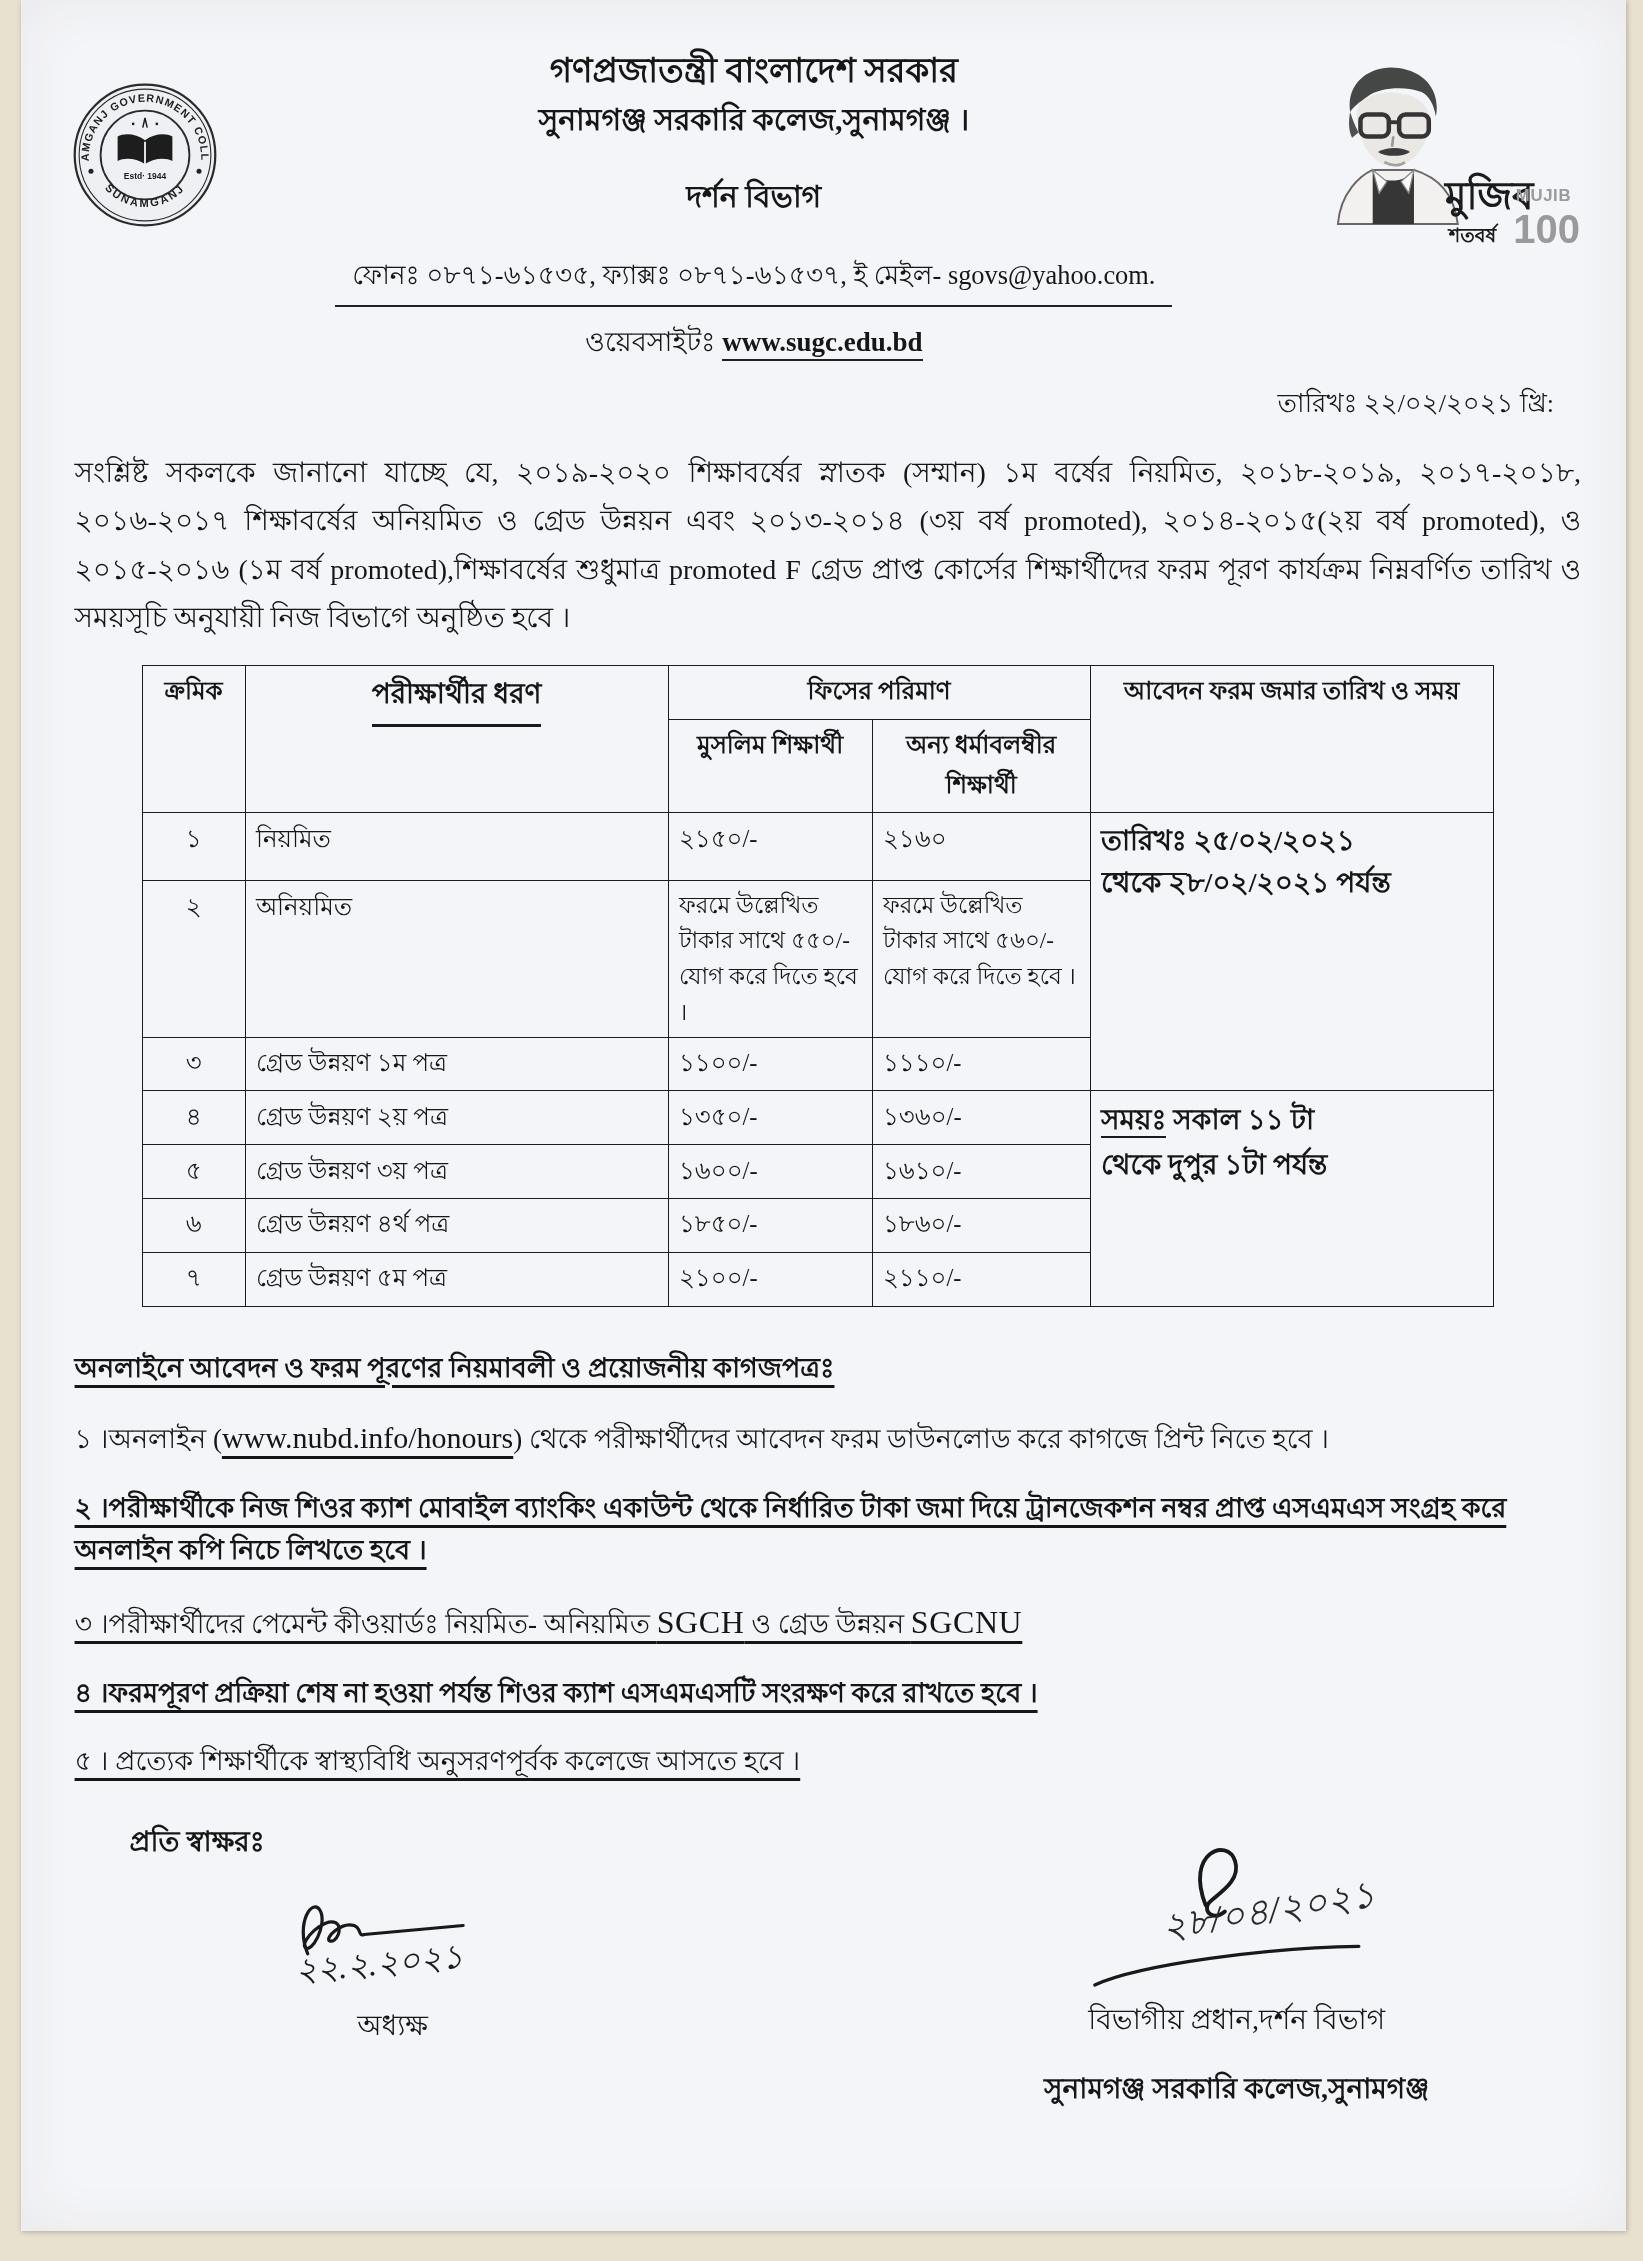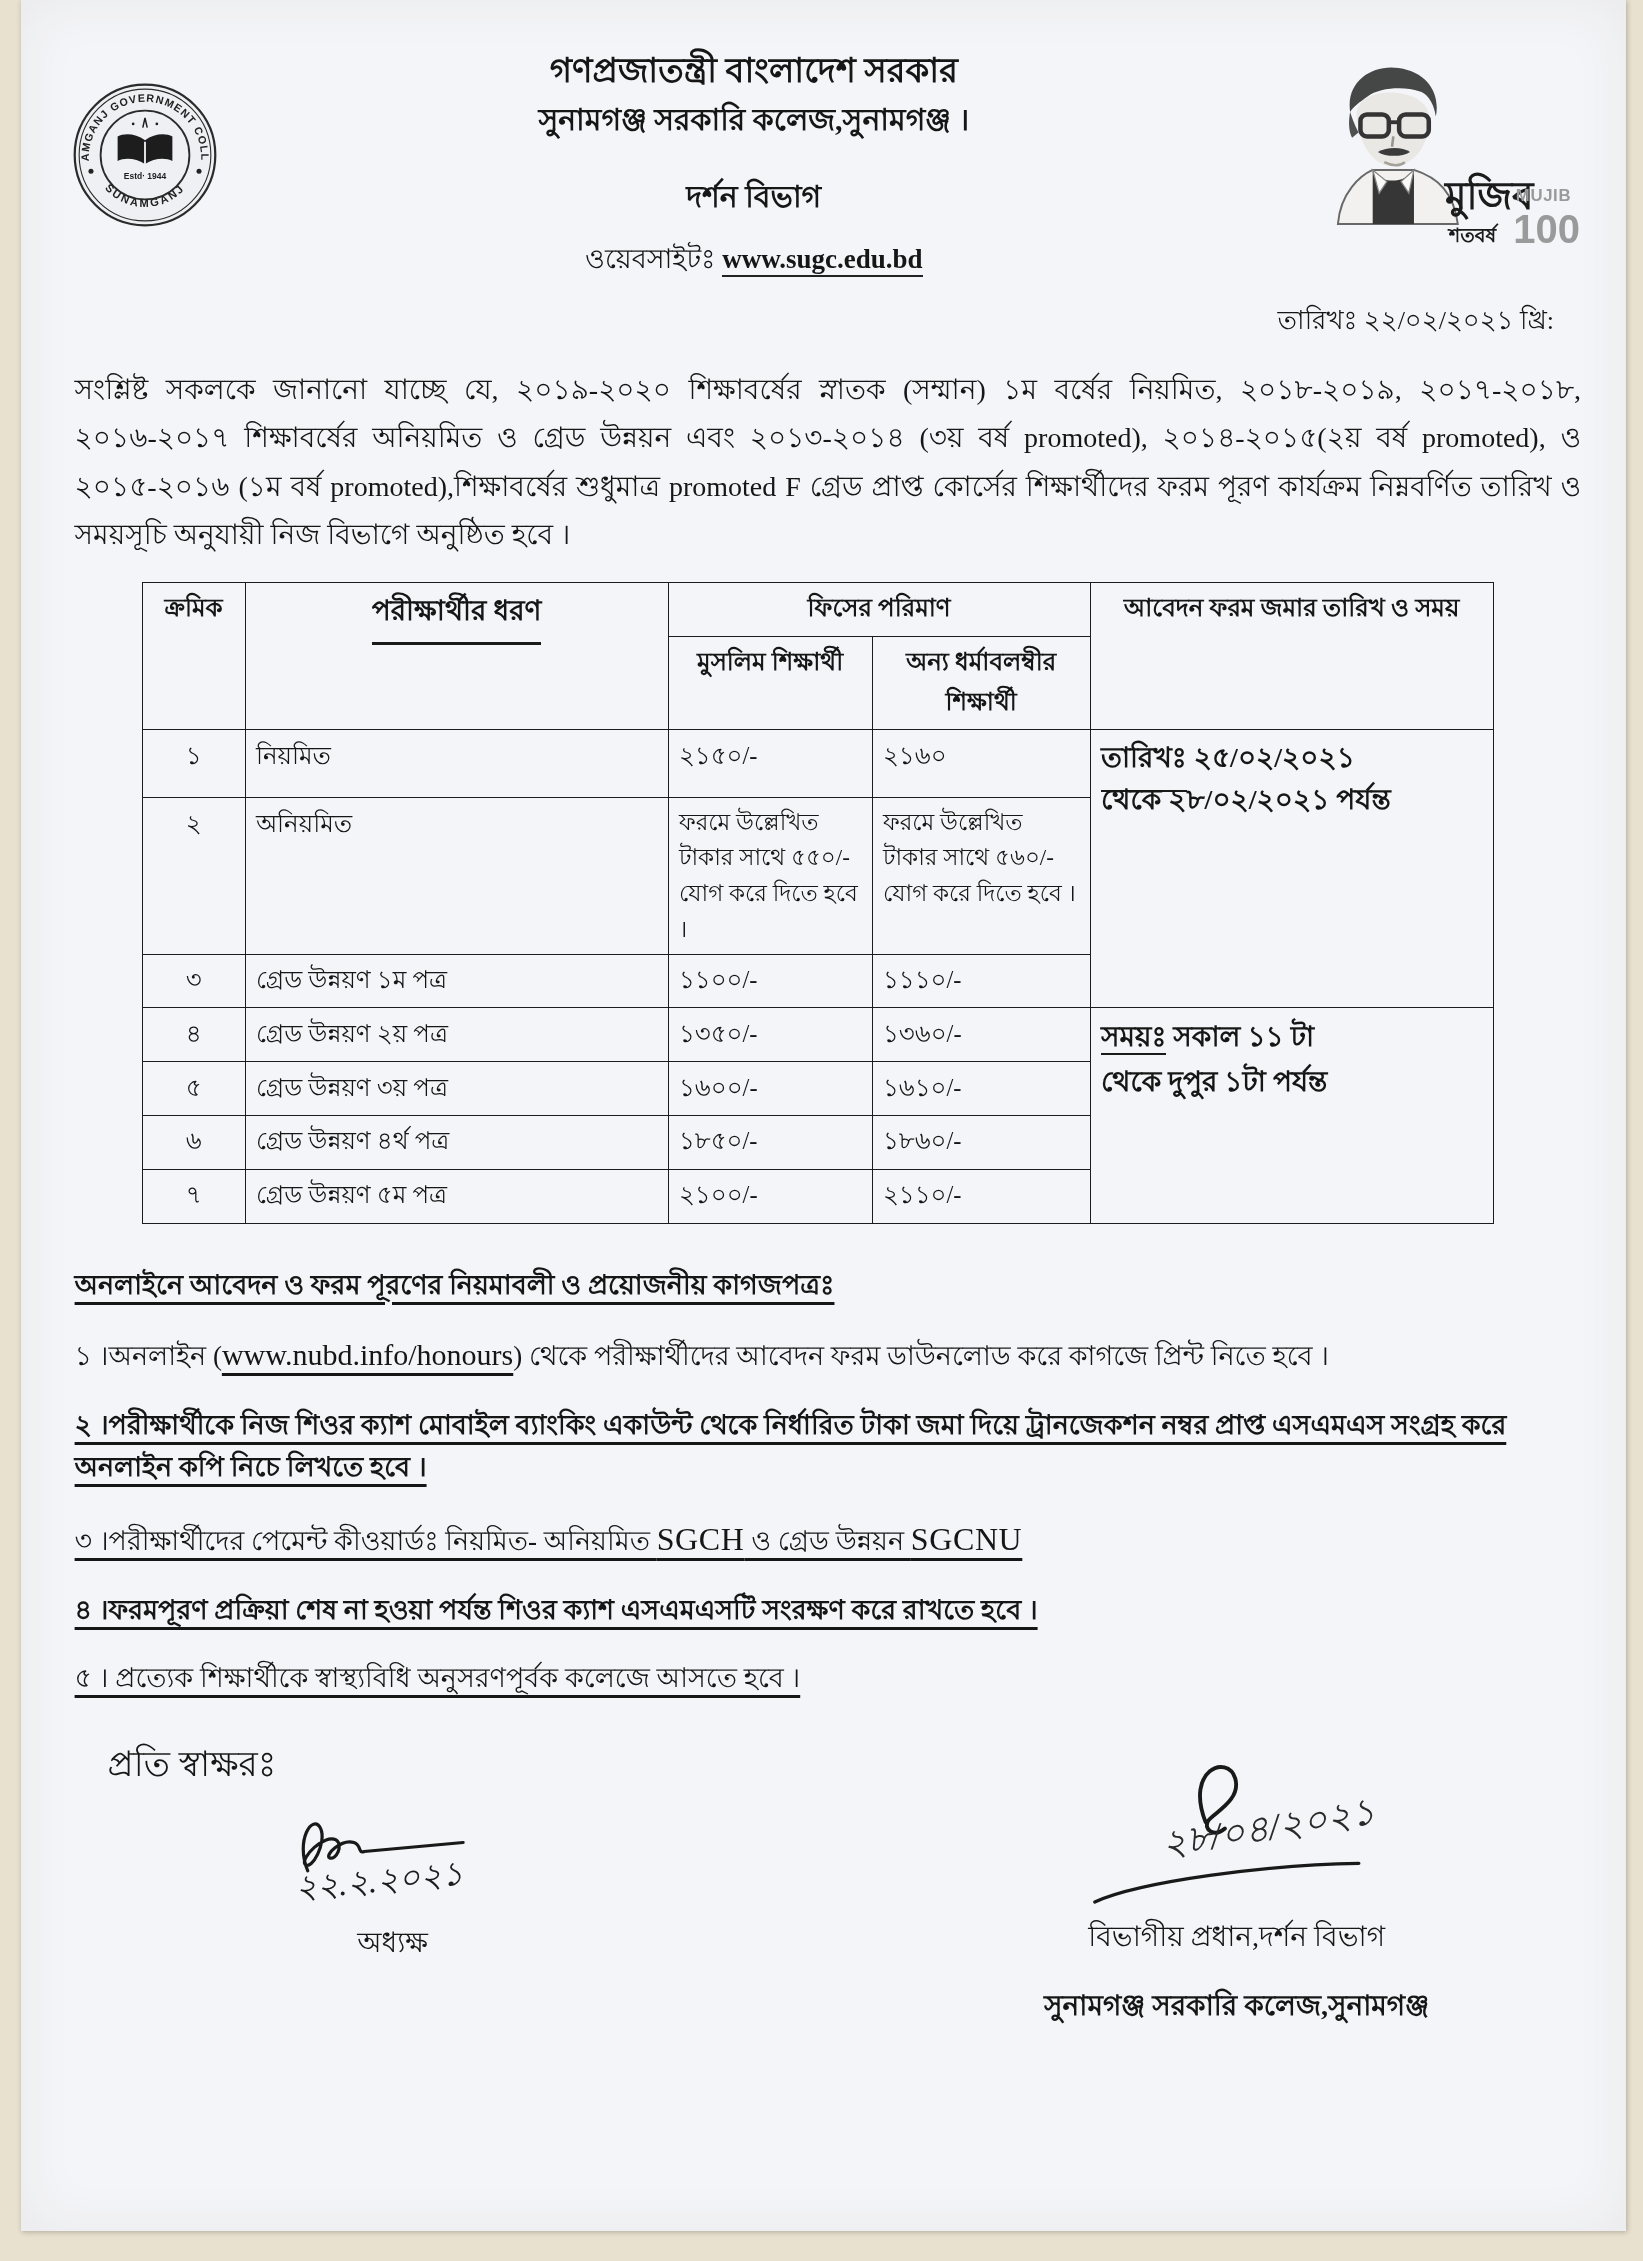--- a/index.html
+++ b/index.html
@@ -64,21 +64,21 @@
   .notes{margin:41px 3.9px 0 17px;font-size:27px;line-height:1.55;}
   .notes-heading{font-weight:700;text-decoration:underline;text-decoration-thickness:2.6px;text-underline-offset:7.7px;}
   .note{margin-top:26px;}
   .u{text-decoration:underline;text-decoration-thickness:2.6px;text-underline-offset:7.7px;}
   .b{font-weight:700;}
   .latin-url{font-family:"Liberation Serif",serif;font-size:30px;}
   .keyword{font-family:"Liberation Serif",serif;font-size:32px;letter-spacing:0.6px;}
 
   
   .sig-area{position:relative;height:445px;margin-top:37px;}
-  .counter-label{position:absolute;left:50px;top:0;font-size:35px;font-weight:400;}
+  .counter-label{position:absolute;left:72px;top:0;font-size:28px;font-weight:700;}
   .sig-left{position:absolute;left:77px;top:58px;width:516px;text-align:center;}
   .sig-right{position:absolute;left:902px;top:13px;width:554px;text-align:center;}
   .sig-svg{display:block;margin:0 auto;}
   .sig-role{font-size:28px;font-weight:400;margin-top:3.9px;}
   .sig-org{font-size:28px;font-weight:700;margin-top:22px;}
 </style>
 </head>
 <body>
 
 <div class="scan">
@@ -114,20 +114,23 @@
               <circle cx="116" cy="58" r="1.8" fill="#1d1d1d"></circle>
             </g>
             <text x="100" y="132" text-anchor="middle" font-size="11.5" font-weight="bold" fill="#1d1d1d" font-family="Liberation Sans, sans-serif">Estd· 1944</text>
           </svg>
         </div>
 
         <div class="hdr-center">
           <div class="gov-title">গণপ্রজাতন্ত্রী বাংলাদেশ সরকার</div>
           <div class="college-line">সুনামগঞ্জ সরকারি কলেজ,সুনামগঞ্জ ।</div>
           <div class="dept-line">দর্শন বিভাগ</div>
+          <div>
+            <span class="contact-line"><span>ফোনঃ ০৮৭১-৬১৫৩৫, ফ্যাক্সঃ ০৮৭১-৬১৫৩৭, ই মেইল- </span><span class="contact-email">sgovs@yahoo.com.</span></span>
+          </div>
           <div class="web-line">
             <span>ওয়েবসাইটঃ </span><span class="web-url">www.sugc.edu.bd</span>
           </div>
         </div>
 
         <div class="hdr-mujib">
           <svg width="303" height="226" viewBox="0 0 470 350">
             <g opacity="0.88">
 
               <path d="M115 88 C 108 40, 150 14, 190 20 C 235 26, 255 60, 248 95 C 244 70, 232 58, 222 56 C 200 48, 160 50, 142 64 C 128 74, 120 80, 115 88 Z" fill="#2e2e2e"></path>

